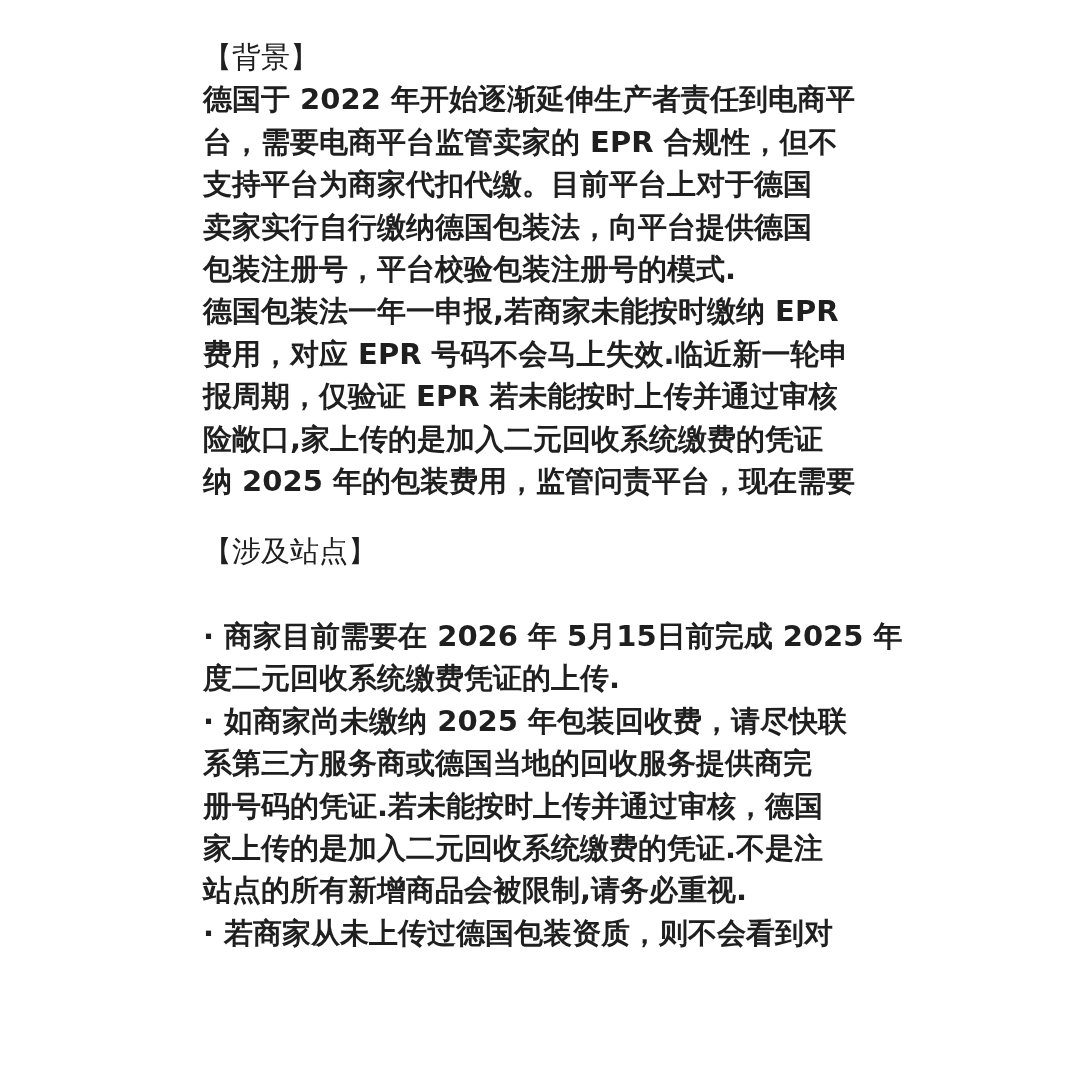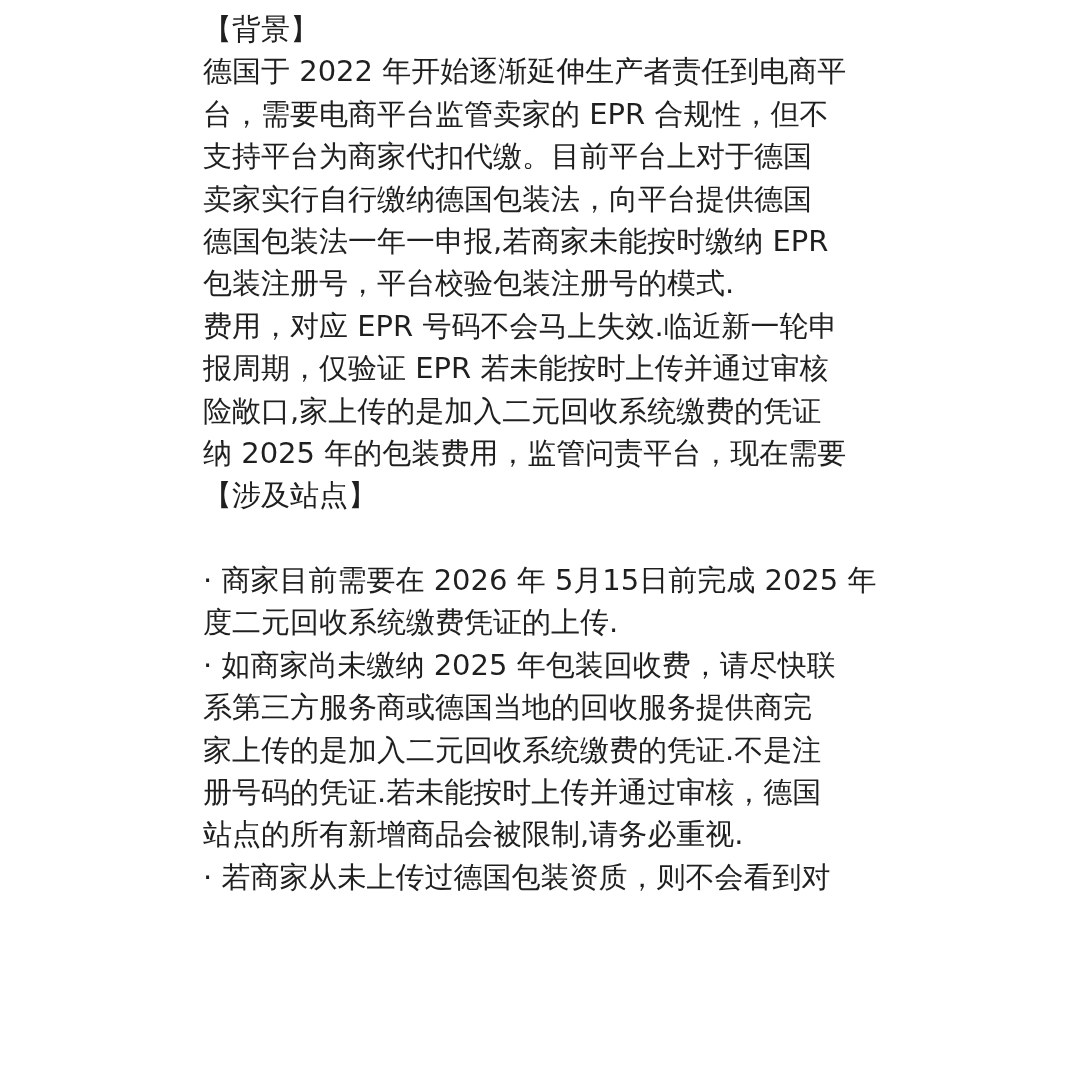--- a/index.html
+++ b/index.html
@@ -21,53 +21,55 @@
       color: #1f1f1f;
       font-family: "DejaVu Sans", "Liberation Sans", sans-serif;
       font-size: 29px;
       line-height: 42.4px;
       letter-spacing: 0px;
     }
     .line {
       display: block;
       white-space: nowrap;
       height: 42.4px;
+      font-weight: bold;
     }
     .blank {
       display: block;
       height: 42.4px;
     }
     .heading {
       display: block;
       white-space: nowrap;
       height: 42.4px;
+      margin-top: 28px;
     }
   </style>
 </head>
 <body>
 
 <div class="doc">
 
   <span class="heading">【背景】</span>
   <span class="line">德国于 2022 年开始逐渐延伸生产者责任到电商平</span>
   <span class="line">台，需要电商平台监管卖家的 EPR 合规性，但不</span>
   <span class="line">支持平台为商家代扣代缴。目前平台上对于德国</span>
   <span class="line">卖家实行自行缴纳德国包装法，向平台提供德国</span>
+  <span class="line">包装注册号，平台校验包装注册号的模式.</span>
   <span class="line">德国包装法一年一申报,若商家未能按时缴纳 EPR</span>
-  <span class="line">包装注册号，平台校验包装注册号的模式.</span>
   <span class="line">费用，对应 EPR 号码不会马上失效.临近新一轮申</span>
   <span class="line">报周期，仅验证 EPR 若未能按时上传并通过审核</span>
   <span class="line">险敞口,家上传的是加入二元回收系统缴费的凭证</span>
   <span class="line">纳 2025 年的包装费用，监管问责平台，现在需要</span>
 
   <span class="heading">【涉及站点】</span>
 
   <span class="blank"></span>
   <span class="line">· 商家目前需要在 2026 年 5月15日前完成 2025 年</span>
   <span class="line">度二元回收系统缴费凭证的上传.</span>
   <span class="line">· 如商家尚未缴纳 2025 年包装回收费，请尽快联</span>
   <span class="line">系第三方服务商或德国当地的回收服务提供商完</span>
+  <span class="line">册号码的凭证.若未能按时上传并通过审核，德国</span>
   <span class="line">家上传的是加入二元回收系统缴费的凭证.不是注</span>
-  <span class="line">册号码的凭证.若未能按时上传并通过审核，德国</span>
   <span class="line">站点的所有新增商品会被限制,请务必重视.</span>
   <span class="line">· 若商家从未上传过德国包装资质，则不会看到对</span>
 
 </div>
 
 </body></html>

